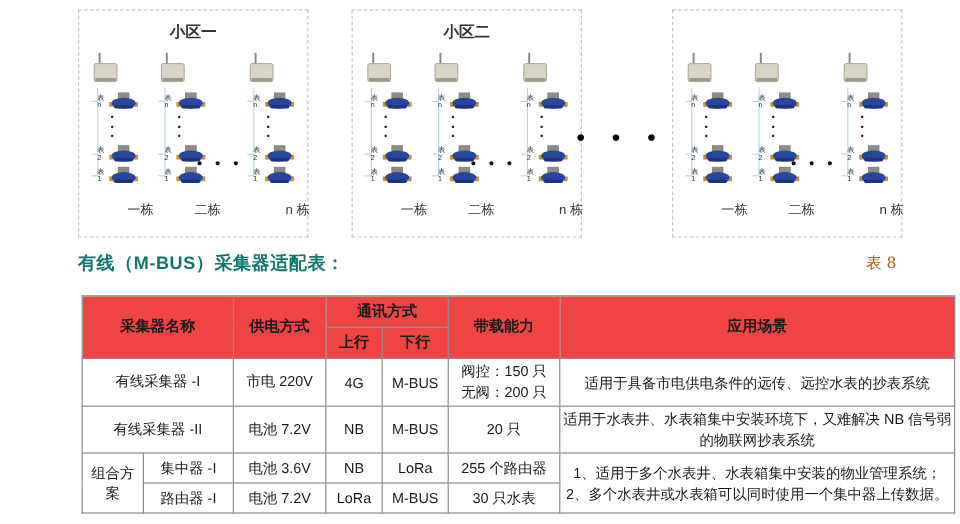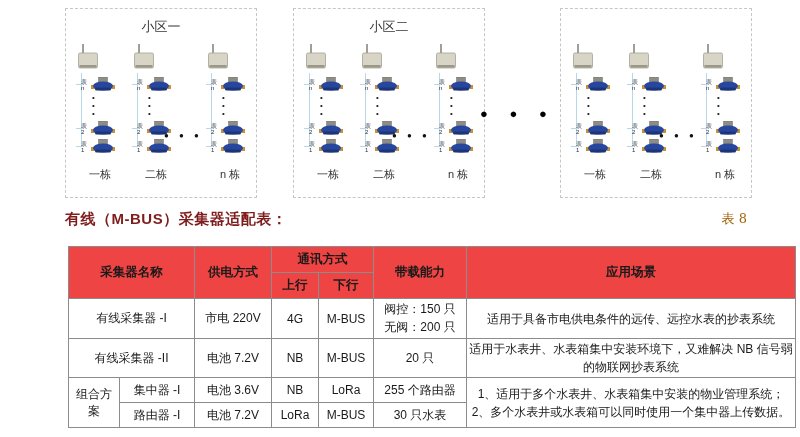--- a/index.html
+++ b/index.html
@@ -7,41 +7,41 @@
     width:800px;height:437px;background:#ffffff;position:relative;overflow:hidden;
     font-family:"Liberation Sans","DejaVu Sans",sans-serif;color:#1a1a1a;
     -webkit-font-smoothing:antialiased;
   }
   
   .diagram{position:absolute;left:65px;top:8px;width:700px;height:192px;}
   .community{position:absolute;top:0;width:190px;height:188px;border:1px dashed #c6c6c6;background:#fff;}
   .community.c0{left:0;}
   .community.c1{left:228px;}
   .community.c2{left:495px;}
-  .c-title{text-align:center;margin-top:9px;font-size:13px;color:#333;}
+  .c-title{text-align:center;margin-top:9px;font-size:13px;color:#333;font-weight:bold;}
   .dev-col{position:absolute;top:34px;width:46px;height:150px;}
   .dev-col.pos0{left:8px;}
   .dev-col.pos1{left:64px;}
   .dev-col.pos2{left:138px;}
   .collector{display:block;margin-left:1px;}
   .net{position:relative;height:84px;margin-top:2px;}
   .vline{position:absolute;left:7px;top:-2px;height:74px;width:1px;background:#b8d7ea;}
   .mrow{position:absolute;left:2px;display:flex;align-items:center;}
   .mrow::before{content:"";display:block;width:5px;border-top:1px solid #b8d7ea;margin-right:0;}
   .mrow.r1{top:2px;}
   .mrow.r2{top:46px;}
   .mrow.r3{top:64px;}
   .mtag{font-size:6px;color:#26303b;width:9px;line-height:6px;}
   .vdots{position:absolute;left:18px;top:19px;width:5px;font-size:8px;line-height:8px;color:#222;word-break:break-all;letter-spacing:0;}
-  .b-label{margin-top:8px;text-align:center;font-size:11px;color:#333;width:56px;margin-left:-2px;}
+  .b-label{margin-top:8px;text-align:right;font-size:11px;color:#333;width:56px;margin-left:-2px;}
   .mid-dots{position:absolute;left:98px;top:122px;font-size:8px;letter-spacing:4px;color:#111;}
   .big-dots{position:absolute;left:415px;top:98px;font-size:13px;letter-spacing:9px;color:#000;}
   
   .tbl-bar{position:absolute;left:65px;top:210px;width:682px;display:flex;align-items:flex-end;justify-content:space-between;}
-  .tbl-title{font-size:15px;font-weight:bold;color:#7f1d1d;letter-spacing:0.5px;}
+  .tbl-title{font-size:15px;font-weight:bold;color:#0f766e;letter-spacing:0.5px;}
   .tbl-caption{font-family:"DejaVu Serif","Liberation Serif",serif;font-size:13px;color:#a16207;padding-bottom:1px;}
   
   table.adapter{position:absolute;left:68px;top:246px;width:727px;border-collapse:collapse;table-layout:fixed;font-size:12px;}
   table.adapter th,table.adapter td{border:1px solid #8c8c8c;text-align:center;vertical-align:middle;padding:1px 2px;}
   table.adapter th{background:#ef4444;font-weight:bold;color:#1a1a1a;height:23px;font-size:12.5px;}
   td.scenario{text-align:left;padding:2px 8px;line-height:1.5;}
   tr.r1{height:40px;}
   tr.r2{height:38px;}
   tr.r3{height:25px;}
   tr.r4{height:25px;}

